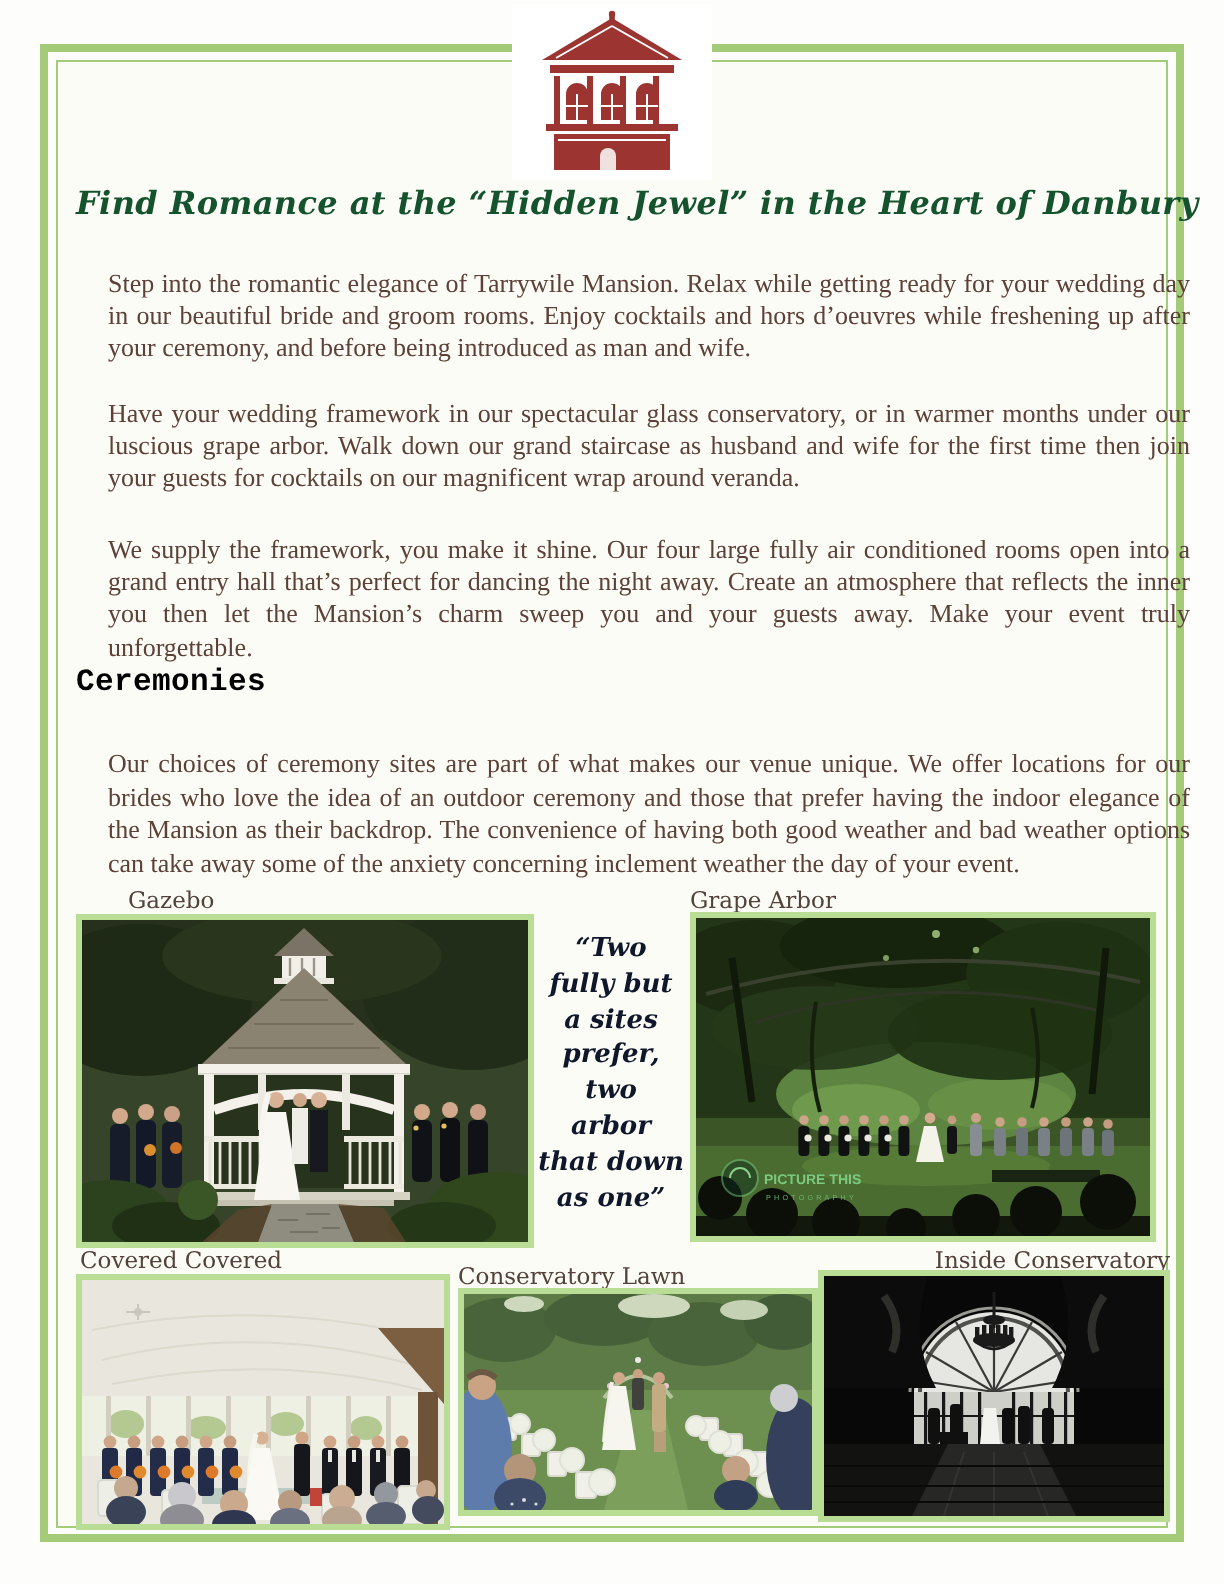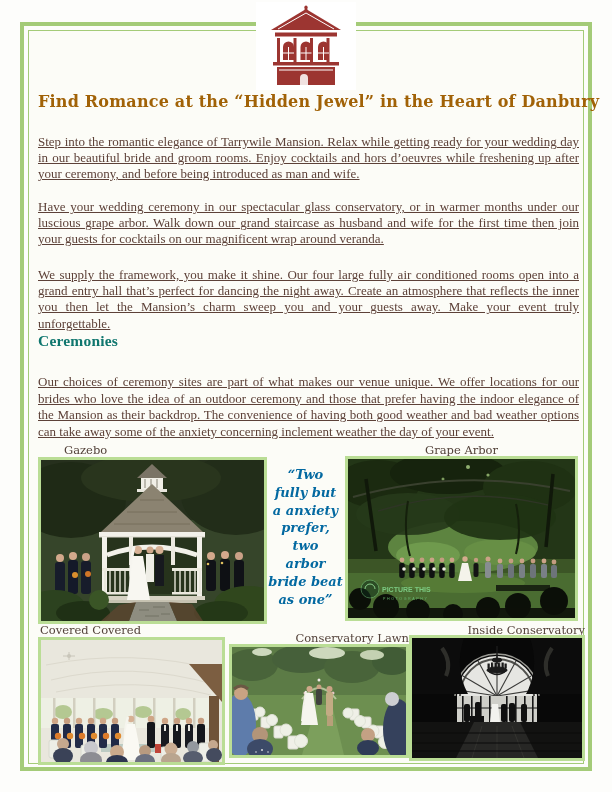--- a/index.html
+++ b/index.html
@@ -19,53 +19,53 @@
   }
   .watermark-layer{position:absolute;left:28px;top:30px;z-index:1;pointer-events:none;}
   .logo-patch{
     position:absolute;left:256px;top:2px;width:100px;height:88px;
     background:#ffffff;z-index:3;display:flex;align-items:center;justify-content:center;
   }
   .abs{position:absolute;z-index:2;}
   .page-title{
     left:38px;top:92px;width:548px;white-space:nowrap;
     font-family:"DejaVu Serif", serif;font-weight:700;font-size:16px;
-    color:#a16207;letter-spacing:.2px;
+    color:#14532d;letter-spacing:.2px;font-style:italic;
   }
   .body-para{
-    left:38px;width:541px;font-size:13px;line-height:16.2px;
-    color:#5d4138;text-align:justify;text-decoration:underline;
+    left:54px;width:541px;font-size:13px;line-height:16.2px;
+    color:#5d4138;text-align:justify;
   }
   .p1{top:121px}.p2{top:186px}.p3{top:254px}
   .section-heading{
-    left:38px;top:332px;font-family:Liberation Serif, serif;font-weight:700;
-    font-size:15.5px;color:#0f766e;letter-spacing:.2px;
+    left:38px;top:332px;font-family:Liberation Mono, monospace;font-weight:700;
+    font-size:15.5px;color:#000000;letter-spacing:.2px;
   }
   .p4{top:361px;line-height:16.6px;}
   .photo-label{
     font-family:"DejaVu Serif", serif;font-size:11.5px;color:#53423a;z-index:2;
   }
   .lbl-gazebo{left:40px;top:443px;margin-left:24px;}
-  .lbl-grape{left:345px;top:443px;width:233px;text-align:center;}
+  .lbl-grape{left:345px;top:443px;width:233px;text-align:left;}
   .lbl-veranda{left:40px;top:623px;}
-  .lbl-lawn{left:229px;top:631px;width:180px;text-align:right;}
+  .lbl-lawn{left:229px;top:631px;width:180px;text-align:left;}
   .lbl-inside{left:409px;top:623px;width:176px;text-align:right;}
   .photo{
     box-sizing:border-box;border:3px solid #badd95;background:#222;z-index:2;
   }
   .photo svg{display:block;width:100%;height:100%;}
   .ph-gazebo{left:38px;top:457px;width:229px;height:167px;}
   .ph-grape{left:345px;top:456px;width:233px;height:165px;}
   .ph-veranda{left:38px;top:637px;width:187px;height:128px;}
   .ph-lawn{left:229px;top:644px;width:180px;height:114px;}
   .ph-inside{left:409px;top:635px;width:176px;height:126px;}
   .quote-block{
     left:263px;top:466px;width:85px;text-align:center;
     font-family:"DejaVu Serif", serif;font-style:italic;font-weight:600;
-    font-size:13px;color:#0369a1;
+    font-size:13px;color:#0f172a;
   }
   .quote-block div{line-height:17.8px;}
 </style>
 </head>
 <body>
 
 <svg class="watermark-layer" width="556" height="734" viewBox="0 0 556 734">
   <defs>
     <g id="wm-flower" fill="none" stroke="#ece7dc" stroke-width="1.4">
       <ellipse cx="0" cy="-20" rx="11" ry="20"></ellipse>
@@ -122,39 +122,39 @@
         <path d="M31.5,48 h11"></path>
         <path d="M49,48 h11"></path>
       <path d="M10,65 h54"></path>
     </g>
     <path d="M31,80 v-7 a4,4 0 0 1 8,0 v7 z" fill="#ffffff" opacity="0.85"></path>
   </svg>
 </div>
 
 <div class="abs page-title">Find Romance at the “Hidden Jewel” in the Heart of Danbury</div>
 <p class="abs body-para p1">Step into the romantic elegance of Tarrywile Mansion. Relax while getting ready for your wedding day in our beautiful bride and groom rooms. Enjoy cocktails and hors d’oeuvres while freshening up after your ceremony, and before being introduced as man and wife.</p>
-<p class="abs body-para p2">Have your wedding ceremony in our spectacular glass conservatory, or in warmer months under our luscious grape arbor. Walk down our grand staircase as husband and wife for the first time then join your guests for cocktails on our magnificent wrap around veranda.</p>
+<p class="abs body-para p2">Have your wedding framework in our spectacular glass conservatory, or in warmer months under our luscious grape arbor. Walk down our grand staircase as husband and wife for the first time then join your guests for cocktails on our magnificent wrap around veranda.</p>
 <p class="abs body-para p3">We supply the framework, you make it shine. Our four large fully air conditioned rooms open into a grand entry hall that’s perfect for dancing the night away. Create an atmosphere that reflects the inner you then let the Mansion’s charm sweep you and your guests away.  Make your event truly unforgettable.</p>
 <div class="abs section-heading">Ceremonies</div>
 <p class="abs body-para p4">Our choices of ceremony sites are part of what makes our venue unique. We offer locations for our brides who love the idea of an outdoor ceremony and those that prefer having the indoor elegance of the Mansion as their backdrop. The convenience of having both good weather and bad weather options can take away some of the anxiety concerning inclement weather the day of your event.</p>
 
 <div class="abs photo-label lbl-gazebo">Gazebo</div>
 <div class="abs photo-label lbl-grape">Grape Arbor</div>
 <div class="abs photo-label lbl-veranda">Covered Covered</div>
 <div class="abs photo-label lbl-lawn">Conservatory Lawn</div>
 <div class="abs photo-label lbl-inside">Inside Conservatory</div>
 
 <div class="abs quote-block">
   <div>“Two</div>
   <div>fully but</div>
-  <div>a anxiety</div>
+  <div>a sites</div>
   <div>prefer,</div>
   <div>two</div>
   <div>arbor</div>
-  <div>bride beat</div>
+  <div>that down</div>
   <div>as one”</div>
 </div>
 
 <div class="abs photo ph-gazebo">
 <svg viewBox="0 0 223 161" preserveAspectRatio="none">
   <rect width="223" height="161" fill="#36452a"></rect>
   <rect width="223" height="60" fill="#26301d"></rect>
   <ellipse cx="30" cy="40" rx="55" ry="38" fill="#1f2a16"></ellipse>
   <ellipse cx="195" cy="35" rx="55" ry="40" fill="#222d19"></ellipse>
   <ellipse cx="110" cy="18" rx="70" ry="24" fill="#29351d"></ellipse>

